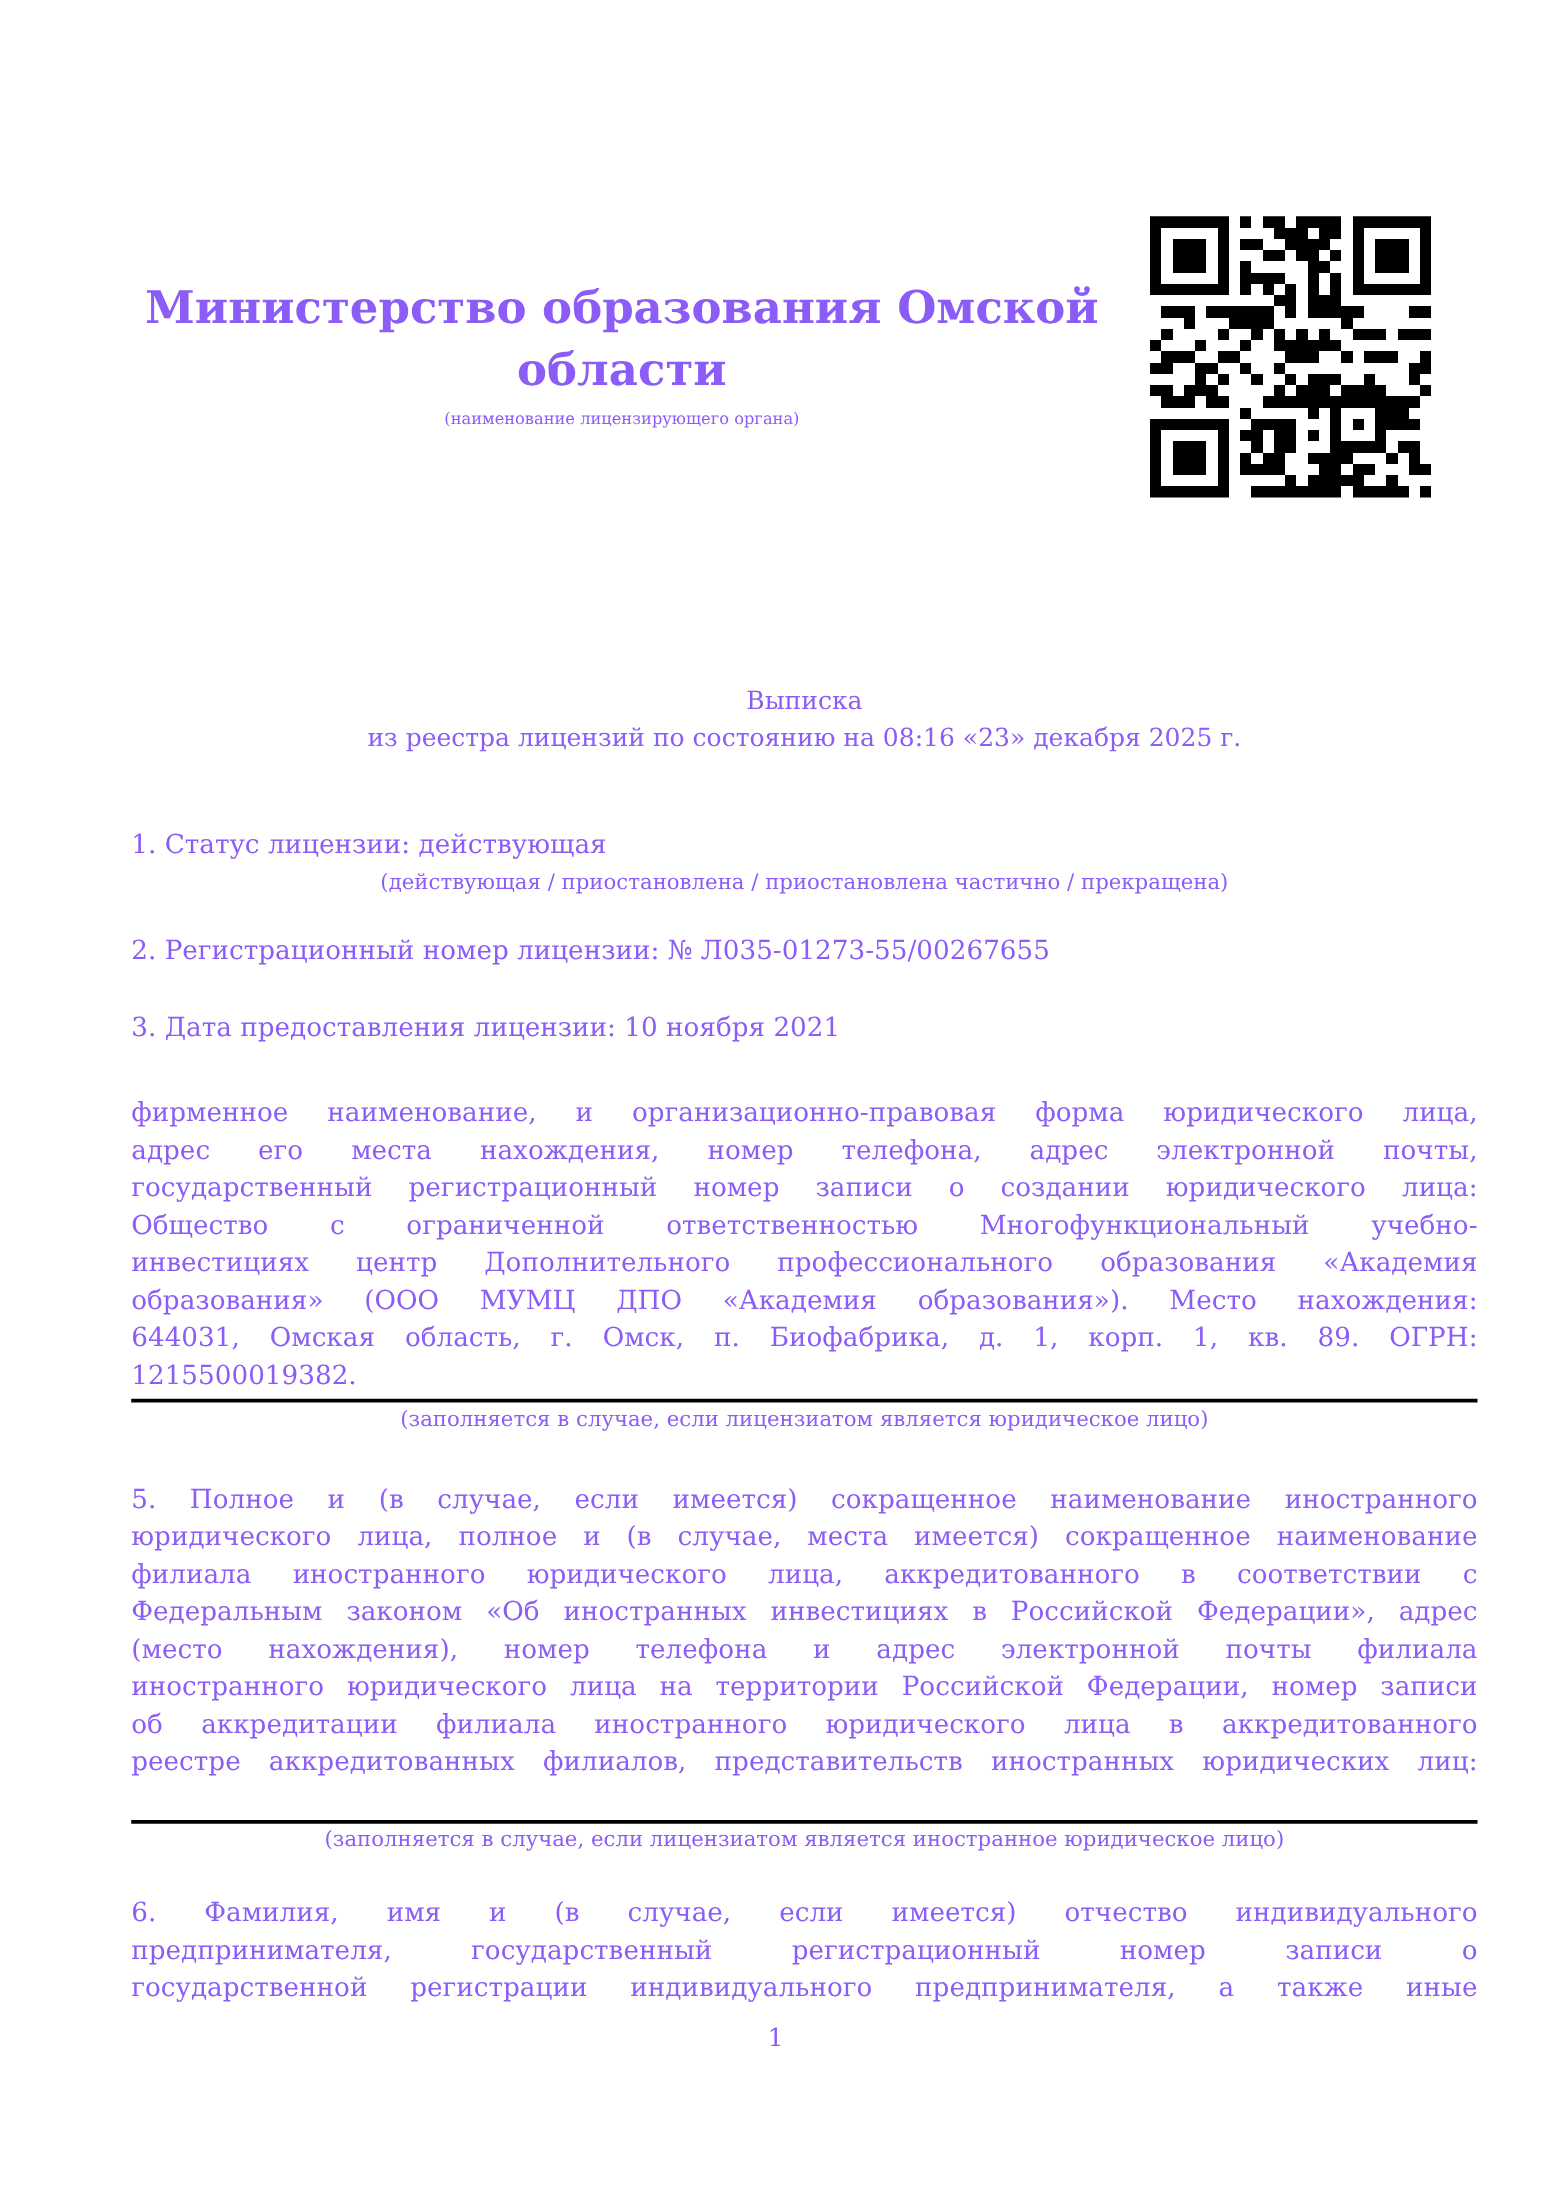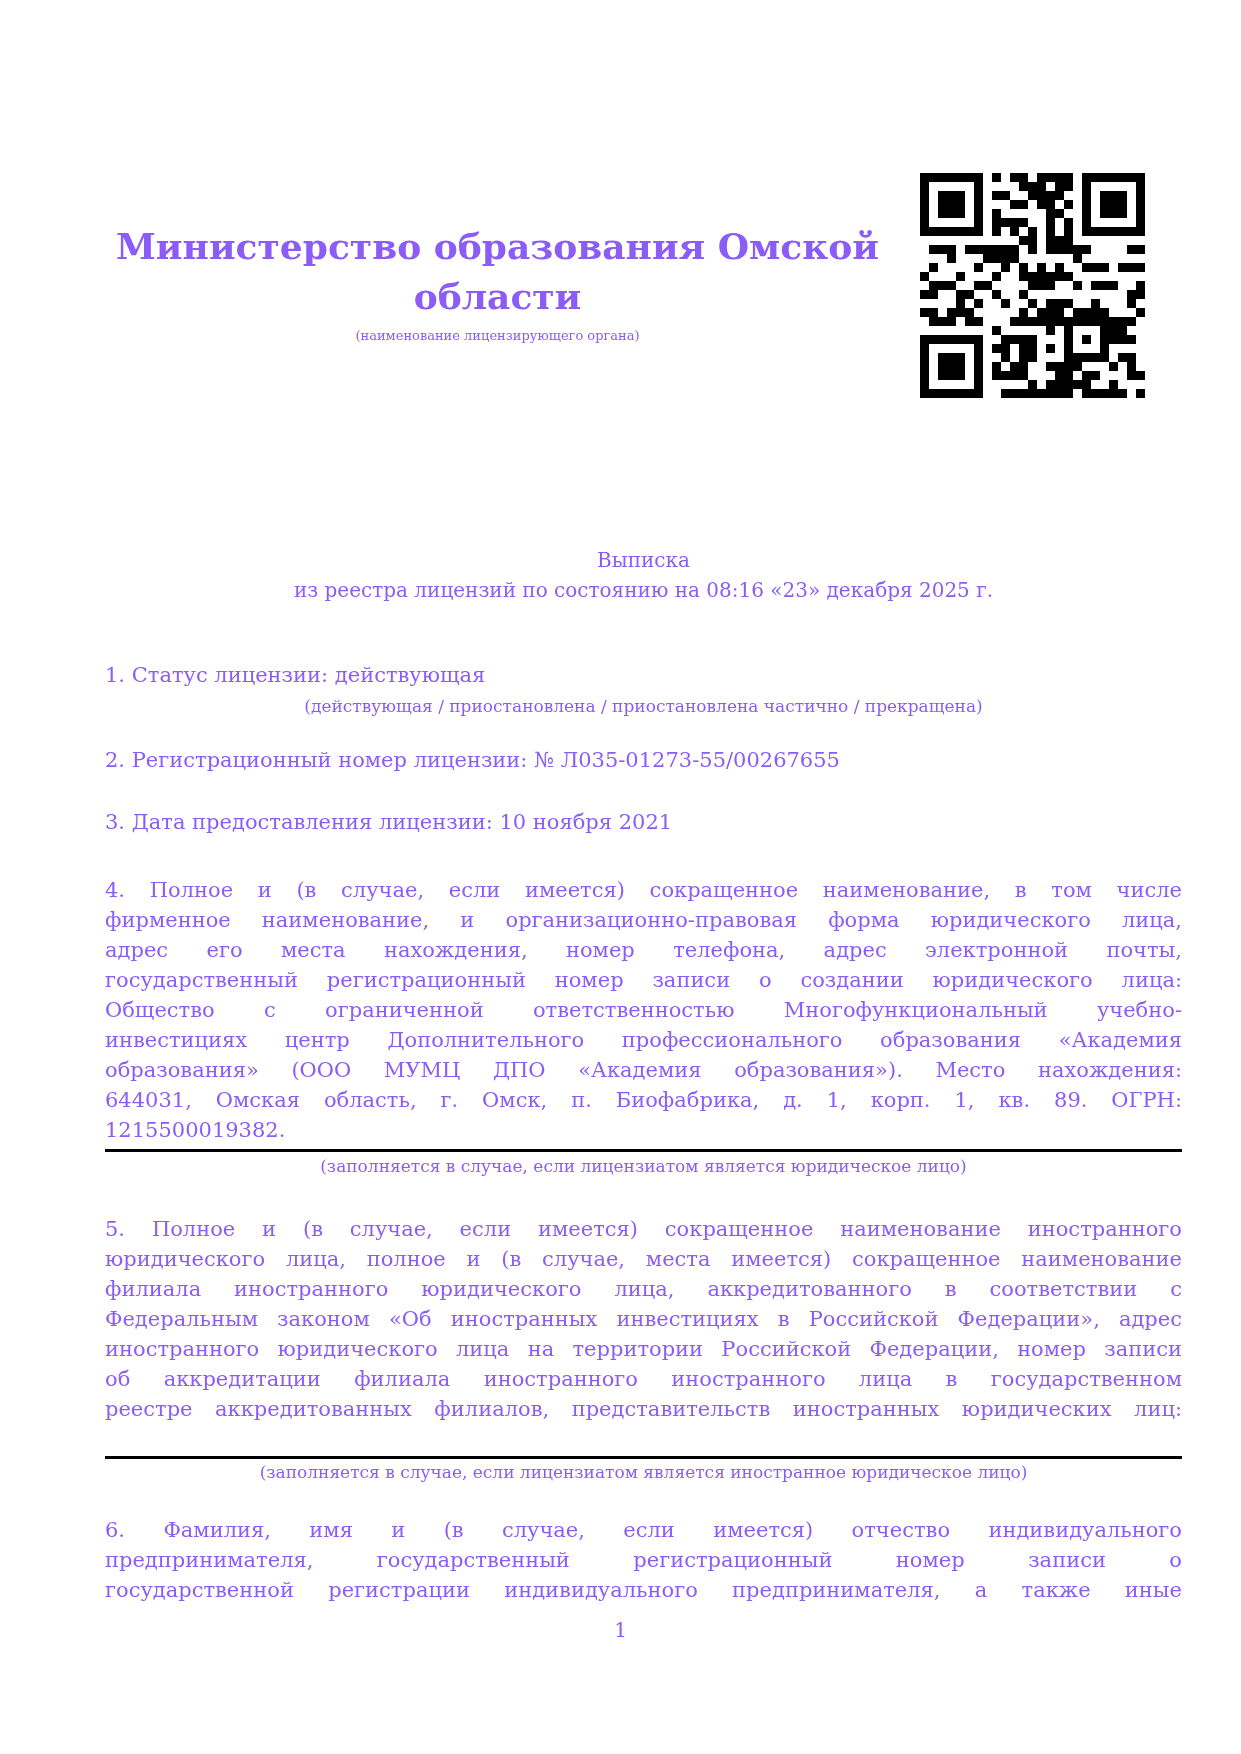--- a/index.html
+++ b/index.html
@@ -395,42 +395,42 @@
   <div class="content">
 
     <div class="item mt-item1">1. Статус лицензии: действующая</div>
     <div class="caption mt-cap1a">(действующая / приостановлена / приостановлена частично / прекращена)</div>
 
     <div class="item mt-item2">2. Регистрационный номер лицензии: № Л035-01273-55/00267655</div>
 
     <div class="item mt-item3">3. Дата предоставления лицензии: 10 ноября 2021</div>
 
     <div class="para mt-para4">
-        <div class="tline">4. Полное и (в случае, если имеется) сокращенное наименование, в том числе</div>
         <div class="tline">фирменное наименование, и организационно-правовая форма юридического лица,</div>
         <div class="tline">адрес его места нахождения, номер телефона, адрес электронной почты,</div>
         <div class="tline">государственный регистрационный номер записи о создании юридического лица:</div>
       </div>
     <div class="para">
         <div class="tline">Общество с ограниченной ответственностью Многофункциональный учебно-</div>
         <div class="tline">инвестициях центр Дополнительного профессионального образования «Академия</div>
         <div class="tline">образования» (ООО МУМЦ ДПО «Академия образования»). Место нахождения:</div>
         <div class="tline">644031, Омская область, г. Омск, п. Биофабрика, д. 1, корп. 1, кв. 89. ОГРН:</div>
         <div class="tline plain">1215500019382.</div>
       </div>
     <div class="rule mt-rule4"></div>
     <div class="caption mt-cap4">(заполняется в случае, если лицензиатом является юридическое лицо)</div>
 
     <div class="para mt-para5">
         <div class="tline">5. Полное и (в случае, если имеется) сокращенное наименование иностранного</div>
         <div class="tline">юридического лица, полное и (в случае, места имеется) сокращенное наименование</div>
         <div class="tline">филиала иностранного юридического лица, аккредитованного в соответствии с</div>
         <div class="tline">Федеральным законом «Об иностранных инвестициях в Российской Федерации», адрес</div>
+        <div class="tline">(место нахождения), номер телефона и адрес электронной почты филиала</div>
         <div class="tline">иностранного юридического лица на территории Российской Федерации, номер записи</div>
-        <div class="tline">об аккредитации филиала иностранного иностранного лица в государственном</div>
+        <div class="tline">об аккредитации филиала иностранного юридического лица в аккредитованного</div>
         <div class="tline">реестре аккредитованных филиалов, представительств иностранных юридических лиц:</div>
       </div>
     <div class="rule mt-rule5"></div>
     <div class="caption mt-cap5">(заполняется в случае, если лицензиатом является иностранное юридическое лицо)</div>
 
     <div class="para mt-para6">
         <div class="tline">6. Фамилия, имя и (в случае, если имеется) отчество индивидуального</div>
         <div class="tline">предпринимателя, государственный регистрационный номер записи о</div>
         <div class="tline">государственной регистрации индивидуального предпринимателя, а также иные</div>
       </div>

